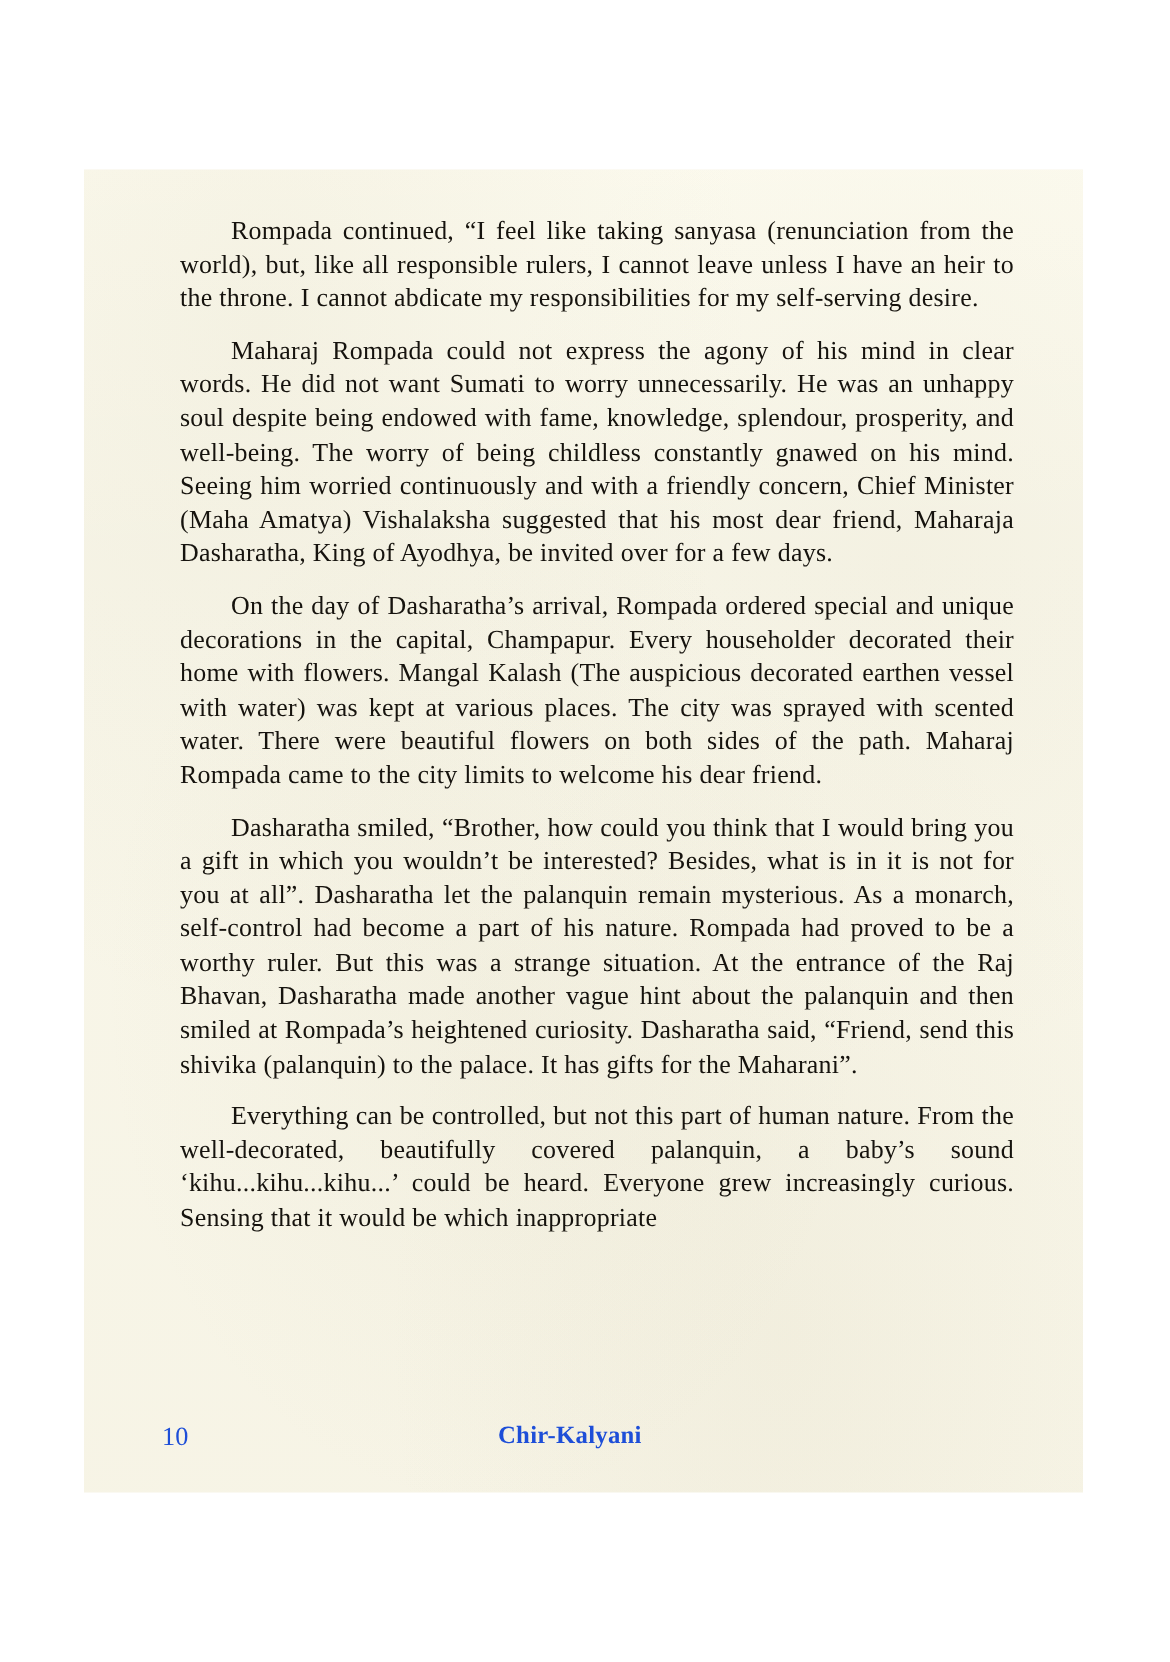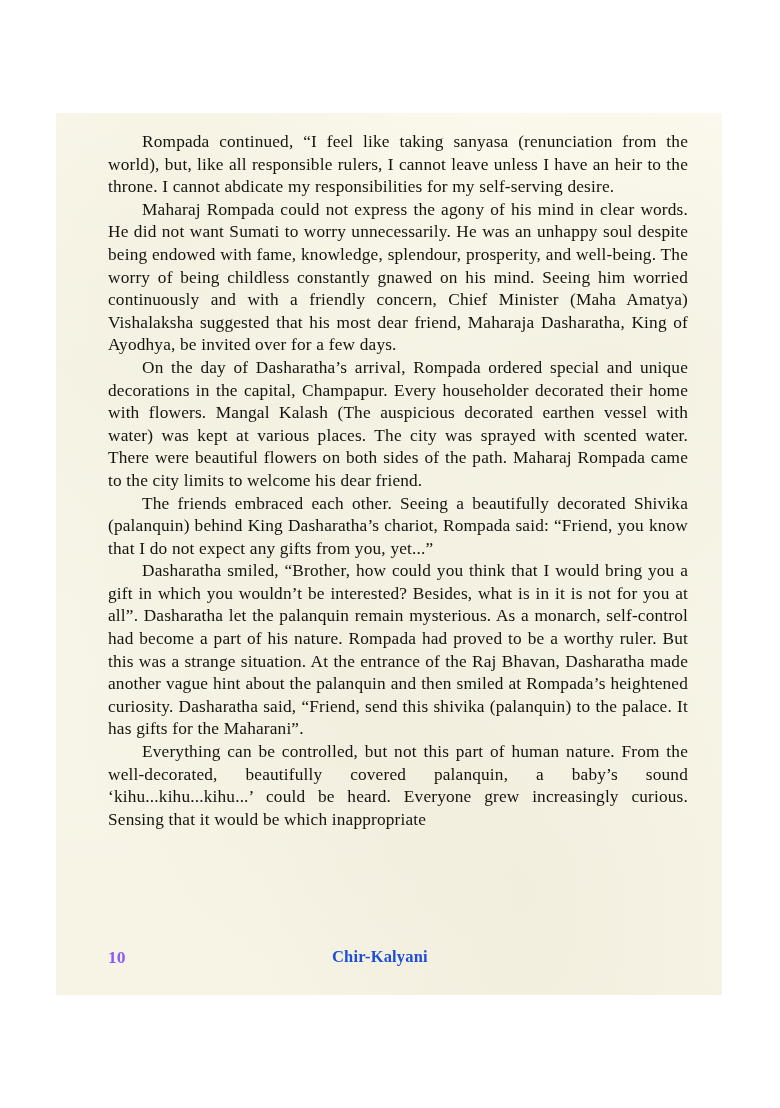--- a/index.html
+++ b/index.html
@@ -36,21 +36,21 @@
       radial-gradient(ellipse at 70% 88%, rgba(195,185,150,0.10) 0%, rgba(195,185,150,0) 40%),
       linear-gradient(178deg, rgba(255,253,242,0.55) 0%, rgba(246,243,228,0.0) 30%, rgba(244,240,223,0.35) 100%);
   }
   #text-column {
     position: absolute;
     left: 52px;   
     top: 18px;
     width: 580px; 
   }
   p.body-para {
-    margin: 0;
+    margin: 12px;
     text-align: justify;
     text-justify: inter-word;
     text-indent: 34px;
     font-size: 17.3px;
     line-height: 22.6px;
     color: #16130e;
     letter-spacing: 0.01em;
     word-spacing: 0.005em;
   }
   p.body-para:last-of-type {
@@ -61,22 +61,22 @@
     left: 52px;
     right: 34px;
     top: 833px;
     height: 26px;
   }
   #footer-page-number {
     position: absolute;
     left: 0;
     top: 0;
     font-size: 17.5px;
-    font-weight: bold;
-    color: #8b5cf6;
+    font-weight: normal;
+    color: #1d4ed8;
     line-height: 22px;
   }
   #footer-book-title {
     position: absolute;
     left: 224px;
     top: 0;
     font-size: 16.5px;
     font-weight: bold;
     color: #1d4ed8;
     line-height: 22px;
@@ -85,21 +85,20 @@
 </style>
 </head>
 <body>
 
 <div id="page-sheet">
 
   <div id="text-column">
     <p class="body-para">Rompada continued, “I feel like taking sanyasa (renunciation from the world), but, like all responsible rulers, I cannot leave unless I have an heir to the throne. I cannot abdicate my responsibilities for my self-serving desire.</p>
     <p class="body-para">Maharaj Rompada could not express the agony of his mind in clear words. He did not want Sumati to worry unnecessarily. He was an unhappy soul despite being endowed with fame, knowledge, splendour, prosperity, and well-being. The worry of being childless constantly gnawed on his mind. Seeing him worried continuously and with a friendly concern, Chief Minister (Maha Amatya) Vishalaksha suggested that his most dear friend, Maharaja Dasharatha, King of Ayodhya, be invited over for a few days.</p>
     <p class="body-para">On the day of Dasharatha’s arrival, Rompada ordered special and unique decorations in the capital, Champapur. Every householder decorated their home with flowers. Mangal Kalash (The auspicious decorated earthen vessel with water) was kept at various places. The city was sprayed with scented water. There were beautiful flowers on both sides of the path. Maharaj Rompada came to the city limits to welcome his dear friend.</p>
-    <p class="body-para">The friends embraced each other. Seeing a beautifully decorated Shivika (palanquin) behind King Dasharatha’s chariot, Rompada said: “Friend, you know that I do not expect any gifts from you, yet...”</p>
     <p class="body-para">Dasharatha smiled, “Brother, how could you think that I would bring you a gift in which you wouldn’t be interested? Besides, what is in it is not for you at all”. Dasharatha let the palanquin remain mysterious. As a monarch, self-control had become a part of his nature. Rompada had proved to be a worthy ruler. But this was a strange situation. At the entrance of the Raj Bhavan, Dasharatha made another vague hint about the palanquin and then smiled at Rompada’s heightened curiosity. Dasharatha said, “Friend, send this shivika (palanquin) to the palace. It has gifts for the Maharani”.</p>
     <p class="body-para">Everything can be controlled, but not this part of human nature. From the well-decorated, beautifully covered palanquin, a baby’s sound ‘kihu...kihu...kihu...’ could be heard. Everyone grew increasingly curious. Sensing that it would be which inappropriate</p>
   </div>
 
   <div id="page-footer">
     <span id="footer-page-number">10</span>
     <span id="footer-book-title">Chir-Kalyani</span>
   </div>
 
 </div>

